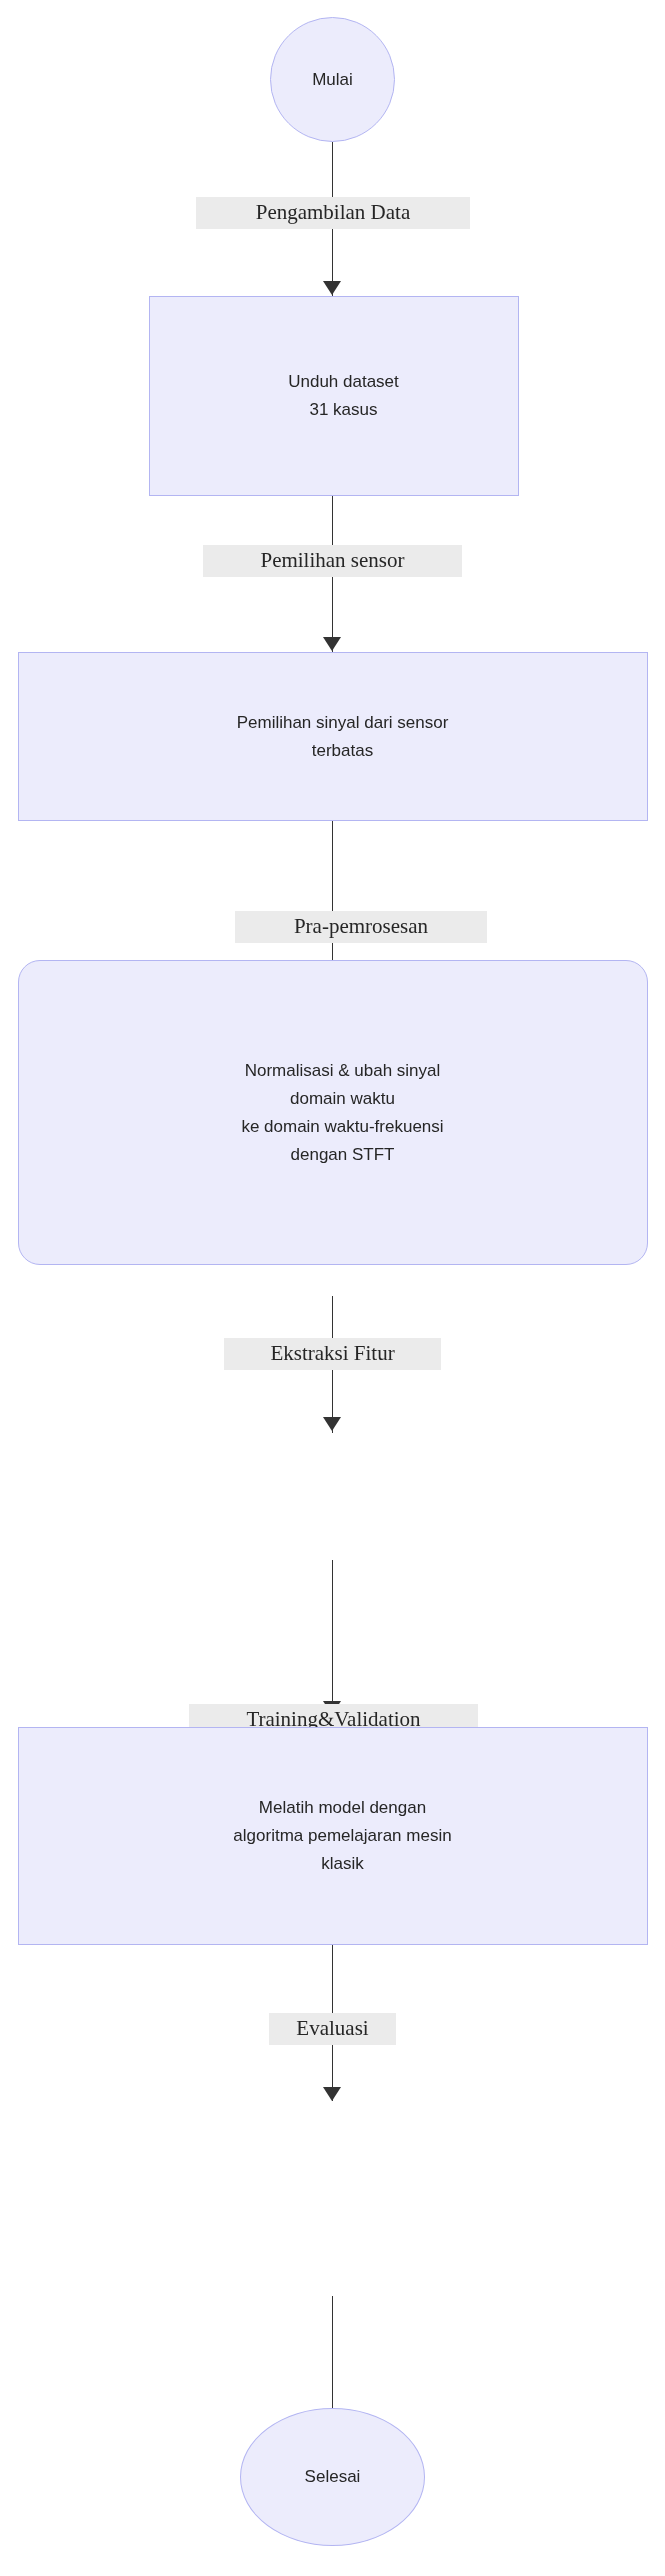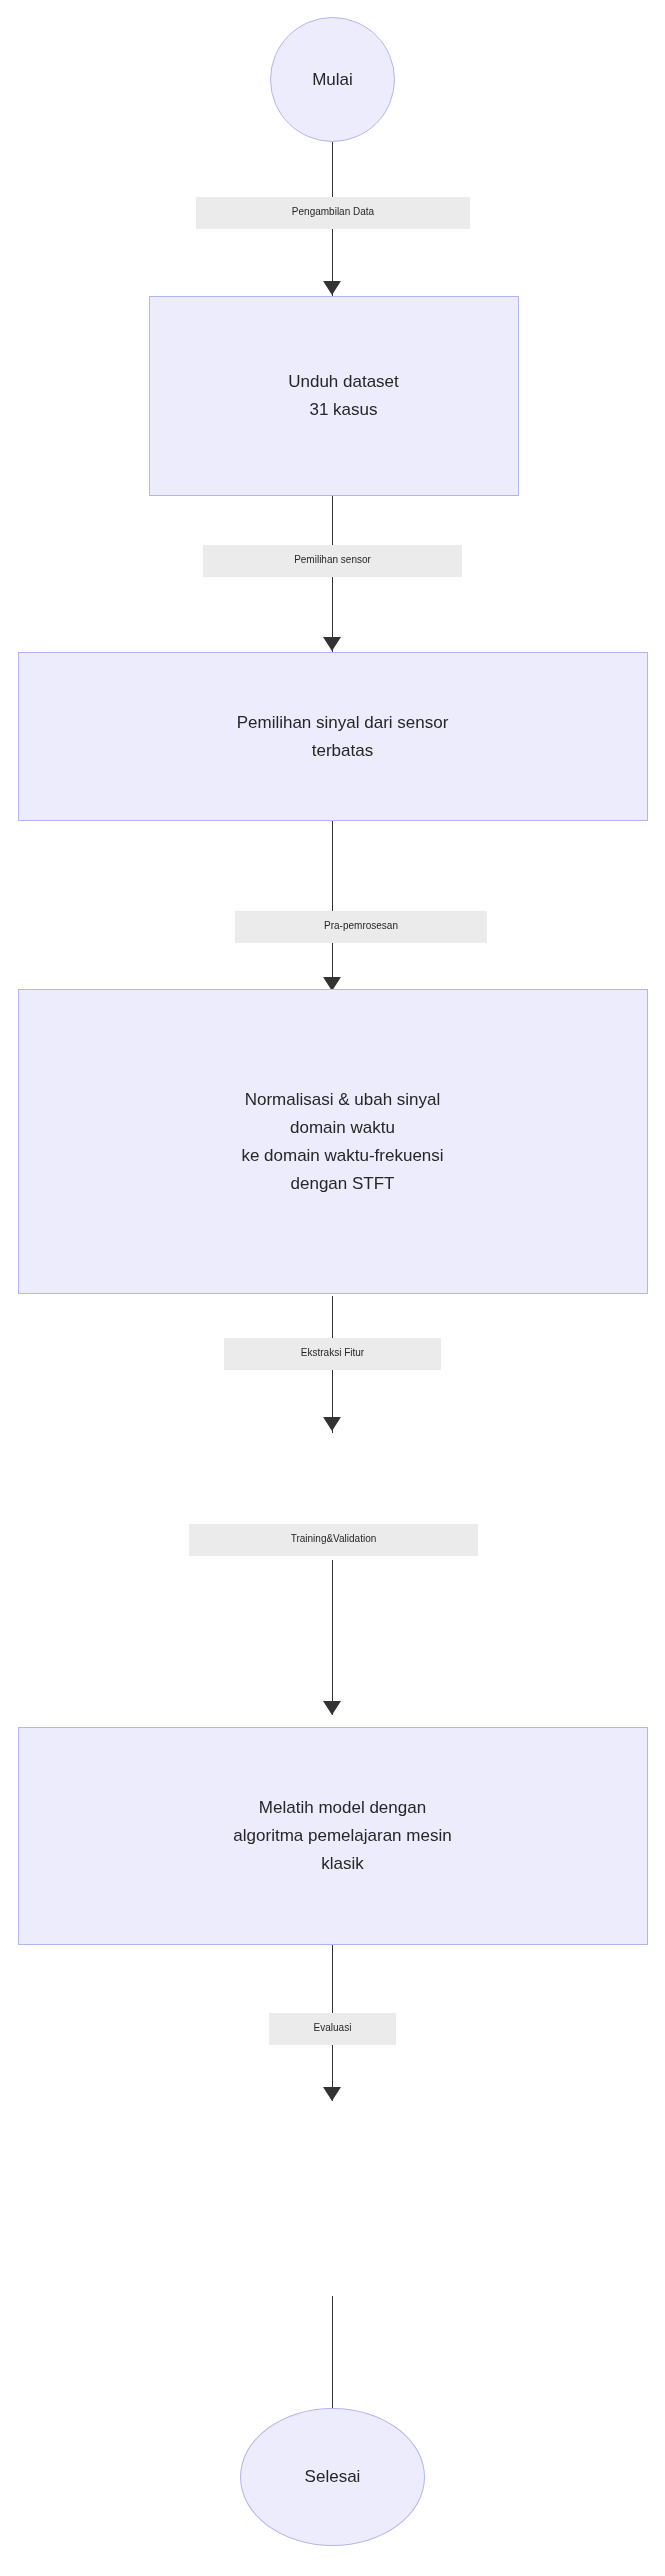--- a/index.html
+++ b/index.html
@@ -42,27 +42,27 @@
     border-radius: 50% / 50%;
   }
   .node .node-text {
     white-space: pre-line;
     padding: 0 6.7px;
   }
   .edge-label {
     position: absolute;
     background: #ebebeb;
     color: #262626;
-    font-size: 10px;
+    font-size: 21px;
     line-height: 20px;
     padding: 5.4px 6px 6.7px 6px;
     white-space: nowrap;
     text-align: center;
     box-sizing: border-box;
-    font-family: Liberation Sans, sans-serif;
+    font-family: Liberation Serif, serif;
   }
   .edge {
     position: absolute;
     width: 0;
     border-left: 1.3px solid #333333;
   }
   .arrowhead {
     position: absolute;
     width: 0;
     height: 0;
@@ -95,35 +95,35 @@
 
   <div class="node process" style="left:18px; top:652px; width:630px; height:169px;justify-content:center;">
     <span class="node-text">Pemilihan sinyal dari sensor
 terbatas</span>
   </div>
 
   <div class="edge" style="left:332px; top:821px; height:171px;"></div>
   <div class="arrowhead" style="left:323px; top:977px;"></div>
   <div class="edge-label" style="left:223px; top:911px; width:252px;margin-left:12px;">Pra-pemrosesan</div>
 
-  <div class="node process" style="left:18px; top:989px; width:630px; height:305px;">
+  <div class="node process" style="left:18px; top:960px; width:630px; height:305px;border-radius:22px;">
     <span class="node-text">Normalisasi &amp; ubah sinyal
 domain waktu
 ke domain waktu-frekuensi
 dengan STFT</span>
   </div>
 
   <div class="edge" style="left:332px; top:1296px; height:137px;"></div>
   <div class="arrowhead" style="left:323px; top:1417px;"></div>
   <div class="edge-label" style="left:224px; top:1338px; width:217px;">Ekstraksi Fitur</div>
 
 
   <div class="edge" style="left:332px; top:1560px; height:155px;"></div>
   <div class="arrowhead" style="left:323px; top:1701px;"></div>
-  <div class="edge-label" style="left:189px; top:1524px; width:289px;">Training&amp;Validation</div>
+  <div class="edge-label" style="left:189px; top:1704px; width:289px;">Training&amp;Validation</div>
 
   <div class="node process" style="left:18px; top:1727px; width:630px; height:218px;">
     <span class="node-text">Melatih model dengan
 algoritma pemelajaran mesin
 klasik</span>
   </div>
 
   <div class="edge" style="left:332px; top:1945px; height:156px;"></div>
   <div class="arrowhead" style="left:323px; top:2087px;"></div>
   <div class="edge-label" style="left:269px; top:2013px; width:127px;">Evaluasi</div>

